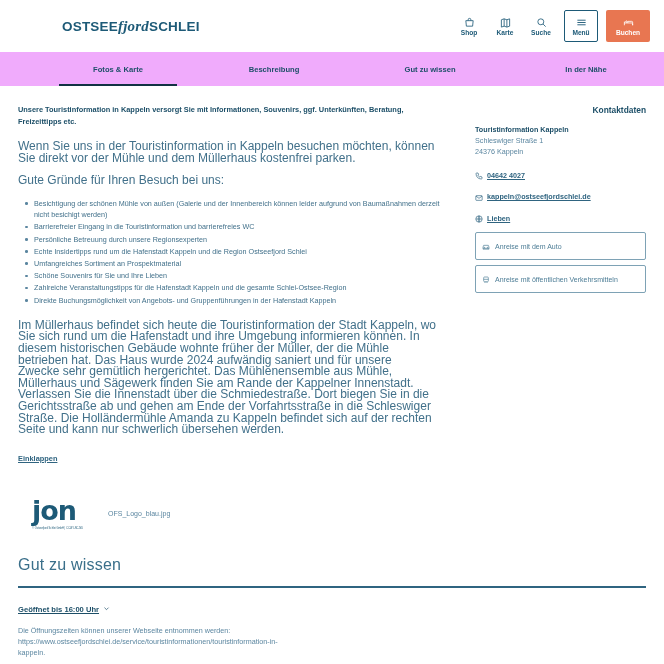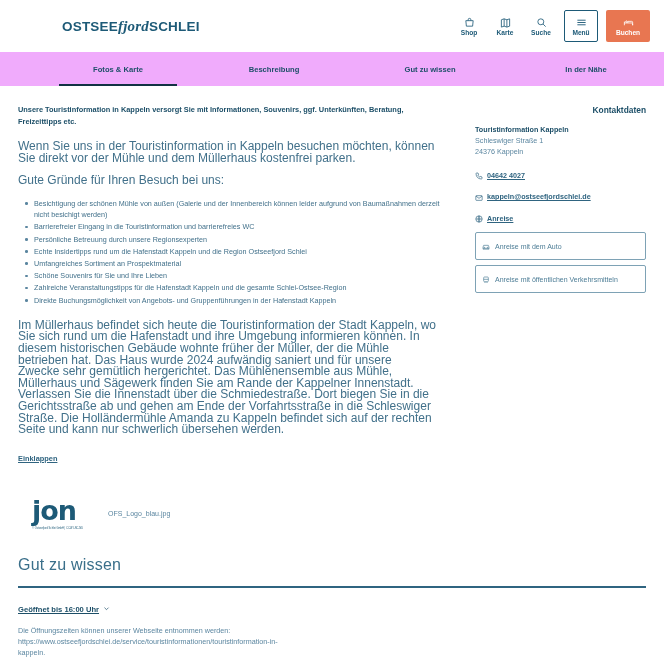--- a/index.html
+++ b/index.html
@@ -409,21 +409,21 @@
           <span class="ctext">kappeln@ostseefjordschlei.de</span>
         </div>
 
         <div class="clink">
           <span>
             <svg width="8" height="8" viewBox="0 0 24 24" fill="none" stroke="#2f6480" stroke-width="2">
               <circle cx="12" cy="12" r="9.5"></circle>
                 <path d="M2.5 12h19M12 2.5c3 3.5 3 15.5 0 19M12 2.5c-3 3.5-3 15.5 0 19"></path>
             </svg>
           </span>
-          <span class="ctext">Anreise</span>
+          <span class="ctext">Lieben</span>
         </div>
       </div>
 
       <div class="side-btn">
         <span>
           <svg width="8" height="8" viewBox="0 0 24 24" fill="none" stroke="#4d7d96" stroke-width="2">
             <path d="M3 16v-3.5L5 7h14l2 5.5V16"></path>
               <path d="M3 16h18v2.5H3z"></path>
               <circle cx="7" cy="14" r="1.2"></circle>
               <circle cx="17" cy="14" r="1.2"></circle>

